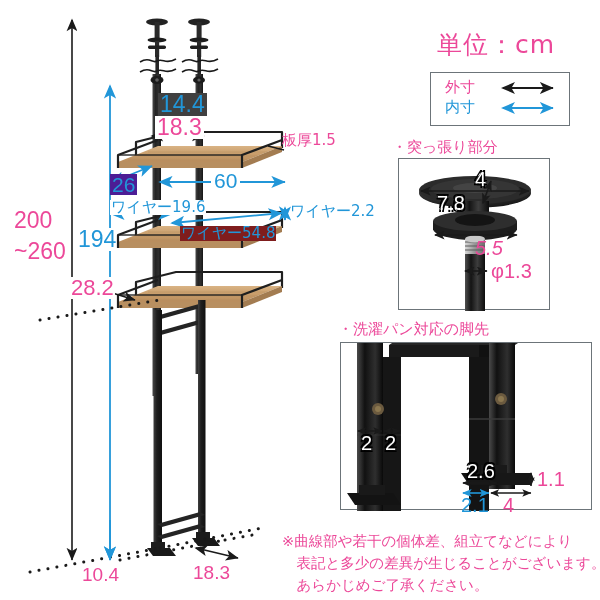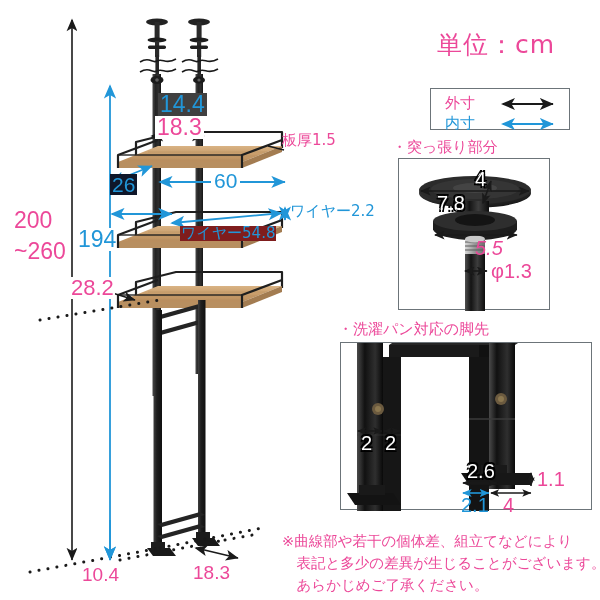--- a/index.html
+++ b/index.html
@@ -225,38 +225,39 @@
   <div class="txt blk num" style="left:14px;top:240px;font-size:23px;">~260</div>
 
   <div class="txt blu num" style="left:78px;top:228px;font-size:23px;background:#fff;">194</div>
 
   <div class="txt blk num" style="left:70px;top:277px;font-size:22px;background:#fff;padding:0 1px;">28.2</div>
 
   <div class="txt blu num" style="left:158px;top:93px;font-size:23px;background:#404040;padding:0 2px;">14.4</div>
 
   <div class="txt blk num" style="left:155px;top:116px;font-size:23px;background:#fff;padding:0 2px;">18.3</div>
 
-  <div class="txt blu num" style="left:110px;top:174px;font-size:21px;background:#0f172a;padding:0 2px;">26</div>
+  <div class="txt blu num" style="left:110px;top:174px;font-size:21px;background:#4c1d95;padding:0 2px;">26</div>
 
   <div class="txt blu num" style="left:211px;top:170px;font-size:21px;background:#fff;padding:0 3px;">60</div>
 
   <div class="txt blk jp" style="left:282px;top:133px;font-size:15px;">板厚1.5</div>
 
+  <div class="txt blu jp" style="left:110px;top:200px;font-size:15px;background:#fff;padding:0 1px;">ワイヤー19.6</div>
 
   <div class="txt blu jp" style="left:180px;top:226px;font-size:15px;background:#7f1d1d;padding:0 1px;">ワイヤー54.8</div>
 
   <div class="txt blu jp" style="left:290px;top:204px;font-size:15px;">ワイヤー2.2</div>
 
   <div class="txt blk num" style="left:82px;top:565px;font-size:19px;">10.4</div>
 
   <div class="txt blk num" style="left:193px;top:563px;font-size:19px;">18.3</div>
 
   <div class="txt blk jp" style="left:437px;top:32px;font-size:25px;letter-spacing:1px;">単位：cm</div>
 
-  <div class="legendbox" style="left:430px;top:88px;width:140px;height:42px;padding-left:7px;">
+  <div class="legendbox" style="left:430px;top:72px;width:140px;height:54px;padding-left:7px;">
     <svg style="position:absolute;left:0;top:0;width:140px;height:50px;overflow:visible;">
       <defs>
         <marker id="lk" markerWidth="8" markerHeight="8" refX="6.6" refY="3" orient="auto">
           <path d="M0,0 L7,3 L0,6 L1.8,3 z" fill="#1a1a1a"></path>
         </marker>
         <marker id="lkS" markerWidth="8" markerHeight="8" refX="1" refY="3" orient="auto">
           <path d="M7,0 L0,3 L7,6 L5.2,3 z" fill="#1a1a1a"></path>
         </marker>
         <marker id="lb" markerWidth="8" markerHeight="8" refX="6.6" refY="3" orient="auto">
           <path d="M0,0 L7,3 L0,6 L1.8,3 z" fill="#2196d8"></path>

